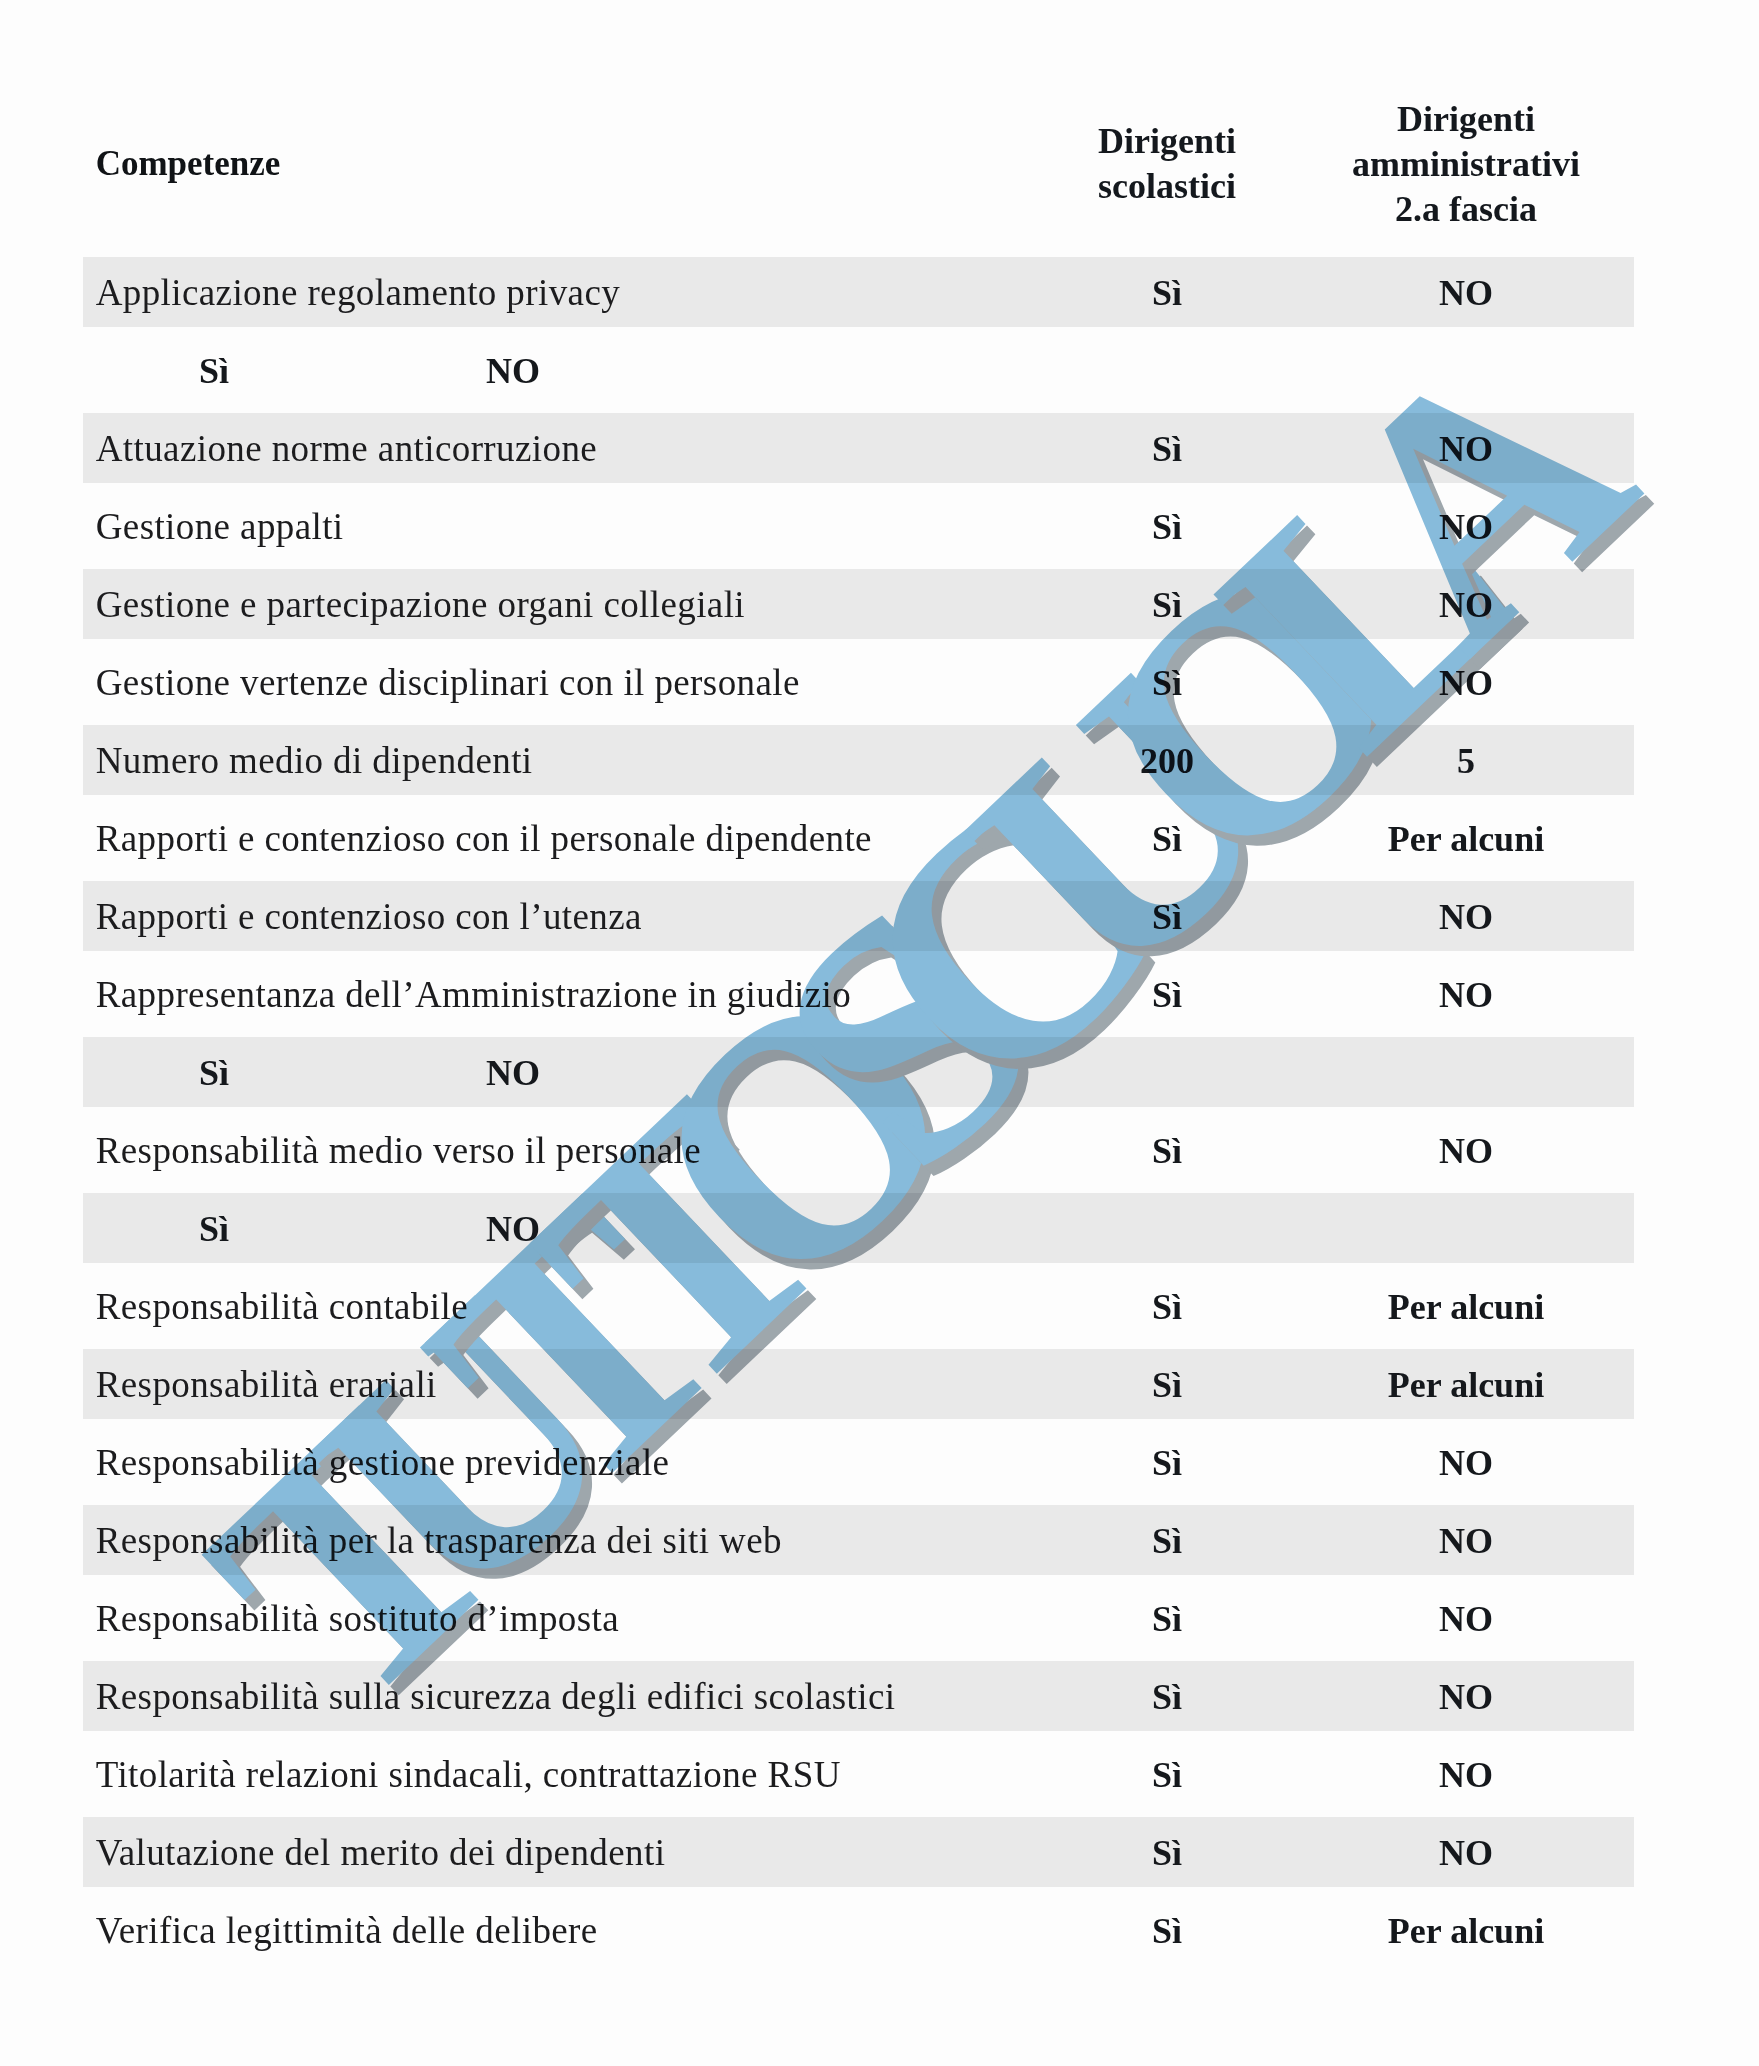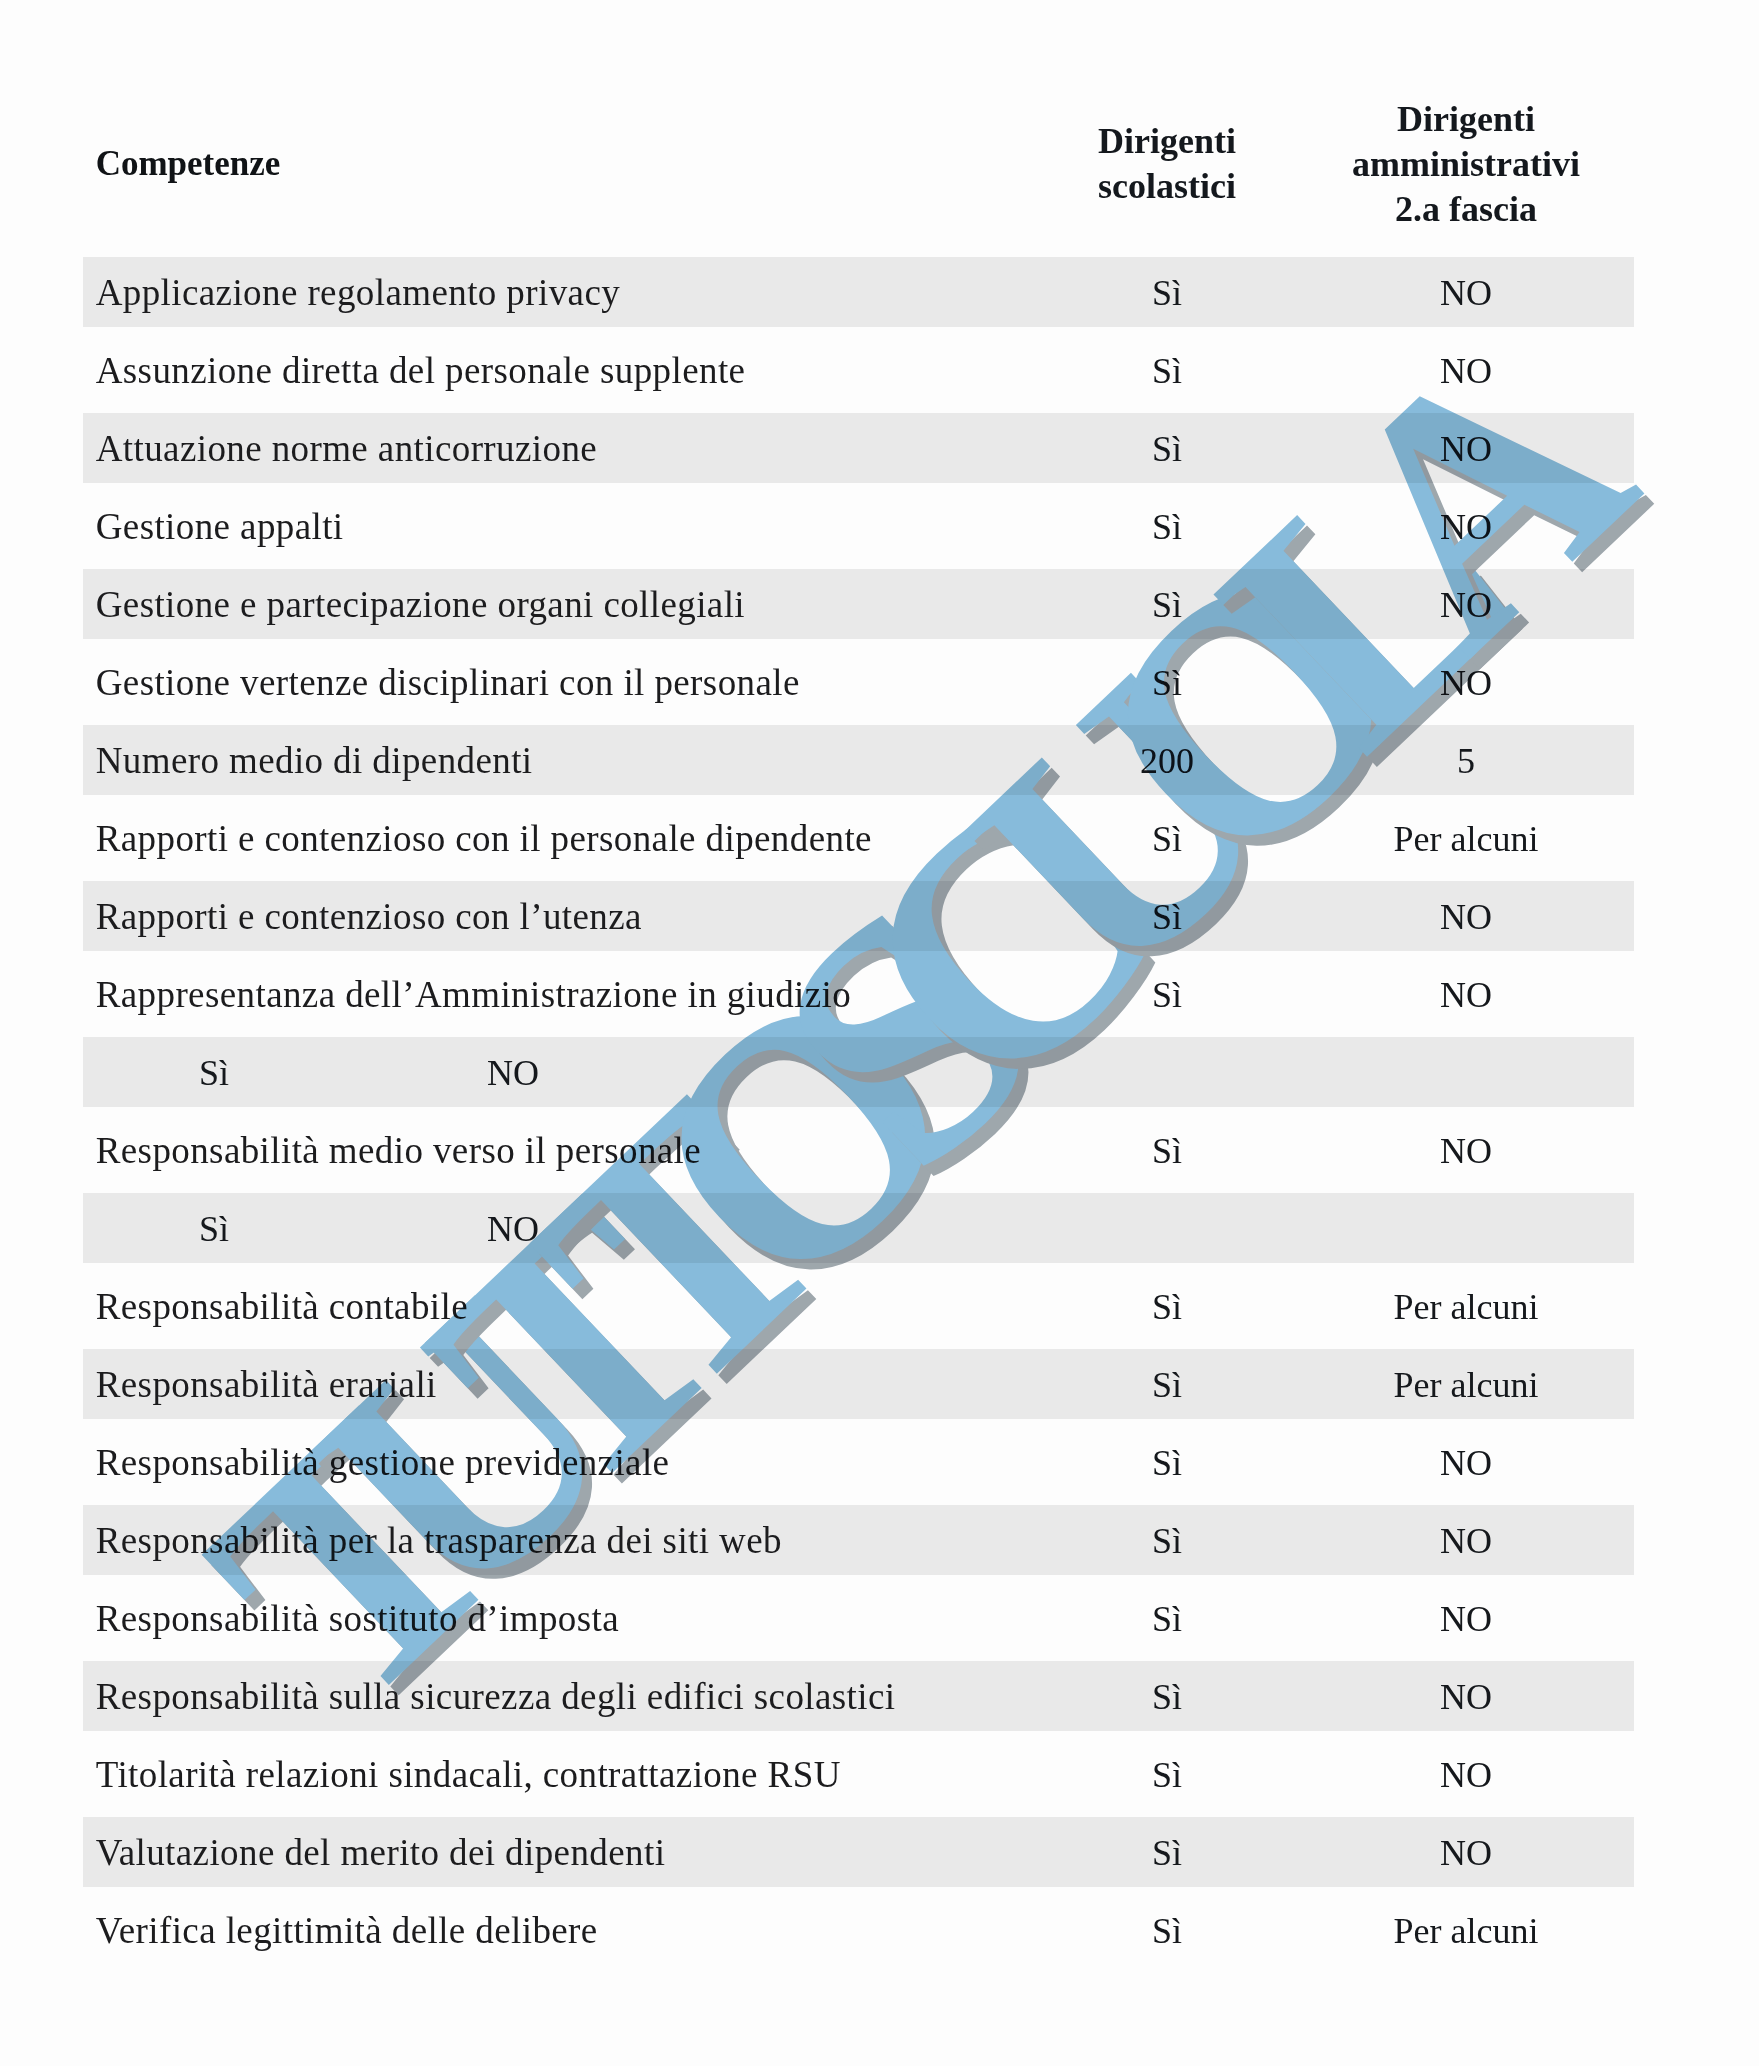--- a/index.html
+++ b/index.html
@@ -46,21 +46,21 @@
     display:flex;
     align-items:center;
     height:70px;
     margin-bottom:8px;
     font-size:37px;
     color:var(--ink);
   }
   .row.striped{background:var(--stripe);}
   .row-label{letter-spacing:0.4px;}
   .val{
-    font-weight:normal;
+    font-weight:bold;
     font-size:36px;
     color:#15181c;
   }
   .watermark{
     position:absolute;
     left:920px;
     top:1023px;
     transform:translate(-50%,-50%) rotate(-43.5deg);
     transform-origin:center;
     font-weight:bold;
@@ -108,23 +108,20 @@
       <span class="row-label">Applicazione regolamento privacy</span>
     </div>
     <div class="col2">
       <span class="val">Sì</span>
     </div>
     <div class="col3">
       <span class="val">NO</span>
     </div>
   </div>
         <div class="row">
-    <div class="col1">
-      <span class="row-label">Assunzione diretta del personale supplente</span>
-    </div>
     <div class="col2">
       <span class="val">Sì</span>
     </div>
     <div class="col3">
       <span class="val">NO</span>
     </div>
   </div>
         <div class="row striped">
     <div class="col1">
       <span class="row-label">Attuazione norme anticorruzione</span>

